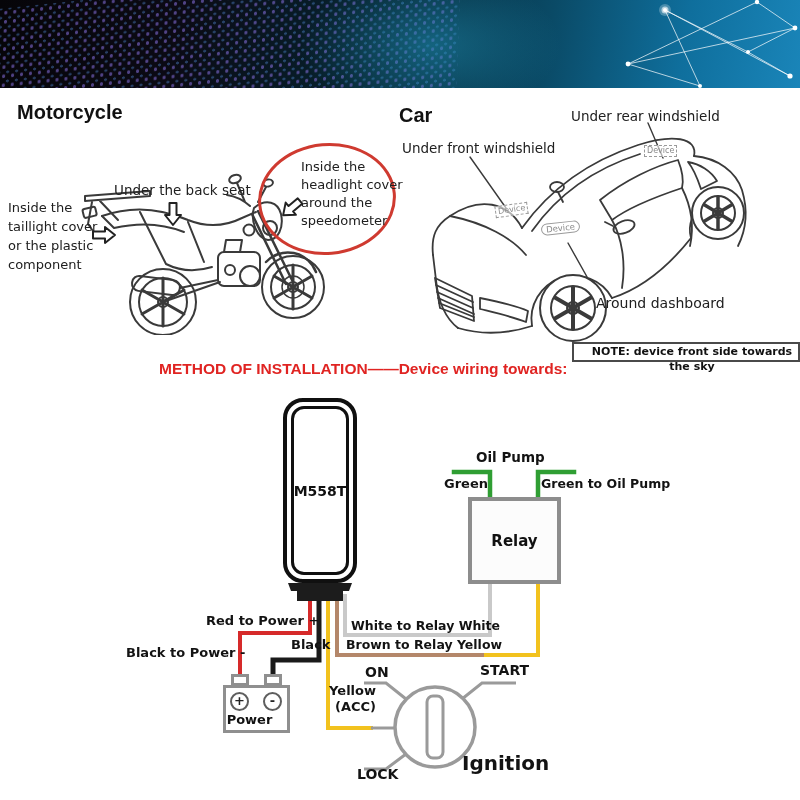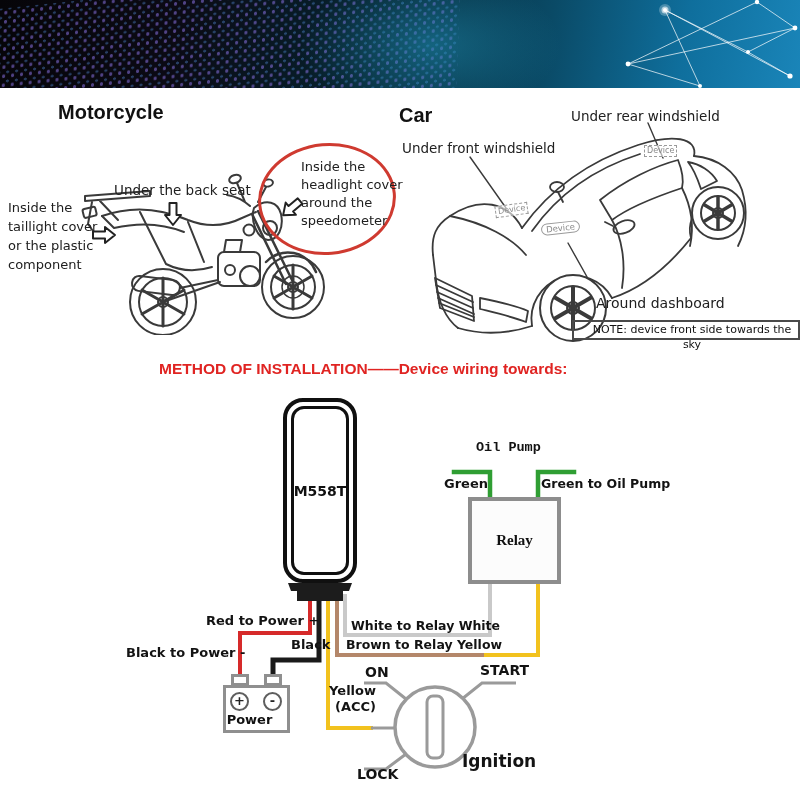--- a/index.html
+++ b/index.html
@@ -18,62 +18,62 @@
     transform:rotate(-6deg) skewX(-8deg);}
   #header .glow{position:absolute;left:300px;top:-30px;width:260px;height:150px;
     background:radial-gradient(closest-side,rgba(30,140,175,.55),rgba(30,140,175,0));}
   #header-title{position:absolute;left:29px;top:21px;font-family:"Liberation Sans",sans-serif;
     font-weight:bold;font-size:31px;color:#ffffff;letter-spacing:.5px;
     text-shadow:0 0 6px rgba(255,255,255,.55);}
   
   .heading{font-family:"Liberation Sans",sans-serif;font-weight:bold;font-size:20px;color:#111;}
   .note-text{font-size:13.5px;color:#202020;}
   .preline{white-space:pre-line;}
-  #mc-heading{left:17px;top:101px;margin-left:41px;}
+  #mc-heading{left:17px;top:101px;}
   #car-heading{left:399px;top:104px;}
   #taillight-label{left:8px;top:199px;line-height:1.46;font-size:13px;}
   #backseat-label{left:114px;top:182px;}
   #headlight-label{left:301px;top:158px;line-height:1.38;font-size:13px;z-index:6;}
   #red-ellipse{left:258px;top:143px;width:132px;height:106px;border:3.5px solid #cf3a30;
     border-radius:50%;transform:rotate(-5deg);z-index:5;}
   #front-ws-label{left:402px;top:140px;}
   #rear-ws-label{left:571px;top:108px;}
   #dashboard-label{left:596px;top:295px;font-size:14px;}
-  #note-box{left:572px;top:320px;width:228px;height:20px;border:2px solid #4a4a4a;
-    box-sizing:border-box;text-align:center;font-weight:normal;font-size:11px;line-height:15px;color:#111;padding-left:12px;}
+  #note-box{left:572px;top:342px;width:228px;height:20px;border:2px solid #4a4a4a;
+    box-sizing:border-box;text-align:center;font-weight:bold;font-size:11px;line-height:15px;color:#111;padding-left:12px;}
   .device-tag{font-size:8px;color:#8a8a8a;border:1px dashed #9a9a9a;padding:0 2px;line-height:10px;background:rgba(255,255,255,.6);}
   #device-tag-rear{left:644px;top:145px;}
   #device-tag-front{left:495px;top:204px;transform:rotate(-8deg);}
   #device-tag-dash{left:541px;top:222px;border:1.5px solid #9a9a9a;border-radius:8px;
     border-style:solid;font-size:8.5px;padding:0 4px;transform:rotate(-6deg);}
   #method-title{left:159px;top:360px;font-family:"Liberation Sans",sans-serif;
     font-weight:bold;font-size:15.5px;color:#e02422;}
   
   .wire-label{position:absolute;font-weight:bold;font-size:13px;color:#131313;}
-  #lbl-oil-pump{left:476px;top:440px;font-size:13.5px;font-family:Liberation Mono, monospace;}
+  #lbl-oil-pump{left:476px;top:449px;font-size:13.5px;}
   #lbl-green{left:444px;top:476px;}
   #lbl-green-oil{left:541px;top:476px;font-size:12.5px;}
   #lbl-red-power{left:206px;top:613px;}
   #lbl-black{left:291px;top:637px;text-align:right;}
   #lbl-black-power{left:126px;top:645px;}
   #lbl-white-relay{left:351px;top:618px;font-size:12.5px;}
   #lbl-brown-relay{left:346px;top:637px;font-size:12.5px;}
   #lbl-yellow-acc{left:328px;top:683px;width:48px;text-align:right;line-height:1.25;}
   #lbl-on{left:365px;top:664px;font-size:14px;}
   #lbl-start{left:480px;top:662px;font-size:14px;}
   #lbl-lock{left:357px;top:766px;font-size:14px;}
-  #lbl-ignition{left:462px;top:751px;font-size:17px;}
+  #lbl-ignition{left:462px;top:751px;font-size:20px;}
   #device-box{left:283px;top:398px;width:74px;height:185px;border:4px solid #101010;
     border-radius:20px;background:#fff;box-sizing:border-box;z-index:3;}
   #device-box .inner{position:absolute;left:4px;top:4px;right:4px;bottom:4px;
     border:3px solid #101010;border-radius:13px;}
   #device-label{position:absolute;left:0;top:50%;width:100%;transform:translateY(-50%);
     text-align:center;font-weight:bold;font-size:14px;color:#111;}
   #relay-box{left:468px;top:497px;width:93px;height:87px;border:4px solid #8d8d8d;
-    background:#fcfcfc;box-sizing:border-box;display:flex;align-items:center;justify-content:center;z-index:3;font-family:Liberation Serif, serif;}
+    background:#fcfcfc;box-sizing:border-box;display:flex;align-items:center;justify-content:center;z-index:3;}
   #relay-label{font-weight:bold;font-size:15px;color:#111;}
   #battery-box{left:223px;top:685px;width:67px;height:48px;border:3px solid #8f8f8f;
     background:#fff;box-sizing:border-box;z-index:3;}
   .terminal{position:absolute;width:18px;height:12px;border:3px solid #8f8f8f;background:#fff;
     box-sizing:border-box;z-index:3;}
   #term-plus{left:231px;top:674px;}
   #term-minus{left:264px;top:674px;}
   .bat-circle{position:absolute;width:19px;height:19px;border:2.5px solid #5e5e5e;border-radius:50%;
     box-sizing:border-box;text-align:center;line-height:14px;font-weight:bold;font-size:13px;color:#222;z-index:4;}
   #bat-plus{left:230px;top:692px;}

